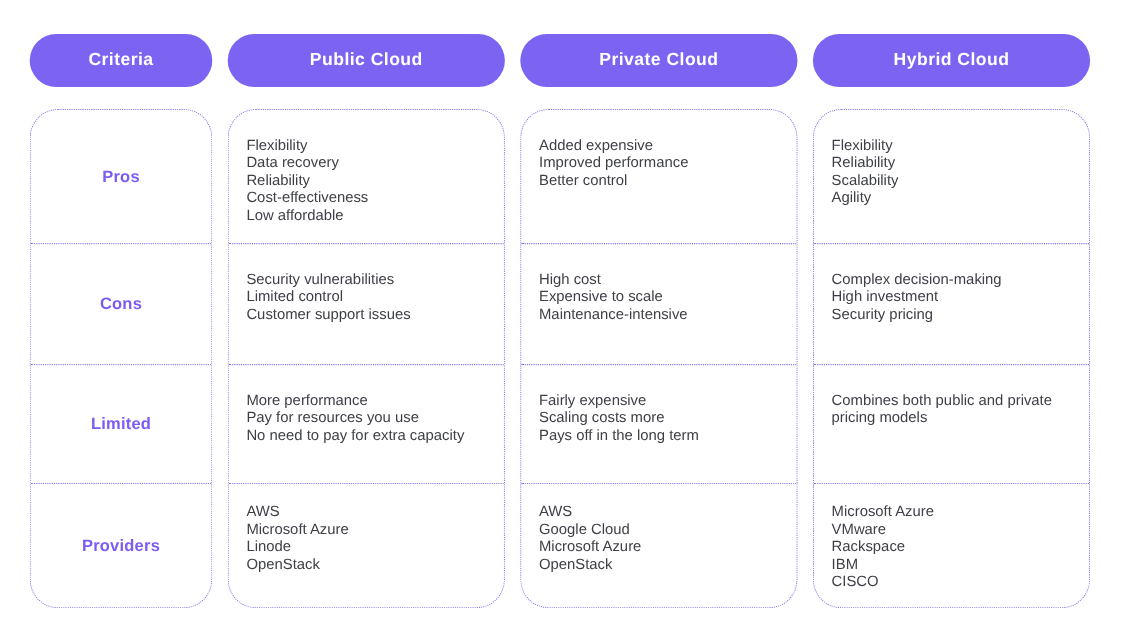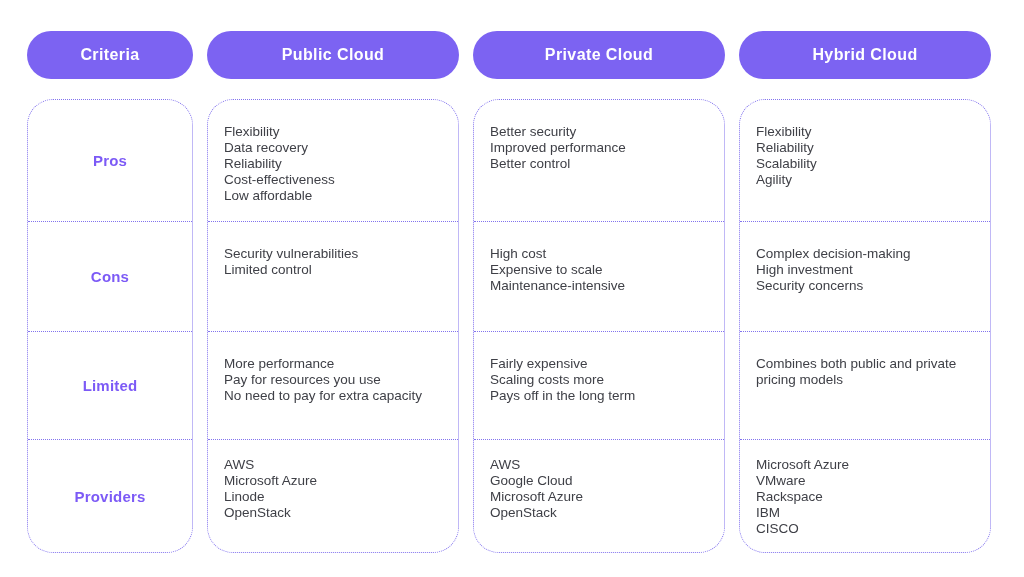--- a/index.html
+++ b/index.html
@@ -78,20 +78,21 @@
       <div class="row row-0 text-cell">
         <div class="cell-line">Flexibility</div>
         <div class="cell-line">Data recovery</div>
         <div class="cell-line">Reliability</div>
         <div class="cell-line">Cost-effectiveness</div>
         <div class="cell-line">Low affordable</div>
       </div>
       <div class="row row-1 text-cell">
         <div class="cell-line">Security vulnerabilities</div>
         <div class="cell-line">Limited control</div>
+        <div class="cell-line">Customer support issues</div>
       </div>
       <div class="row row-2 text-cell">
         <div class="cell-line">More performance</div>
         <div class="cell-line">Pay for resources you use</div>
         <div class="cell-line">No need to pay for extra capacity</div>
       </div>
       <div class="row row-3 text-cell">
         <div class="cell-line">AWS</div>
         <div class="cell-line">Microsoft Azure</div>
         <div class="cell-line">Linode</div>
@@ -99,21 +100,21 @@
       </div>
     </div>
   </div>
 
   <div class="col col-cloud">
     <div class="pill">
       <span>Private Cloud</span>
     </div>
     <div class="box">
       <div class="row row-0 text-cell">
-        <div class="cell-line">Better security</div>
+        <div class="cell-line">Added expensive</div>
         <div class="cell-line">Improved performance</div>
         <div class="cell-line">Better control</div>
       </div>
       <div class="row row-1 text-cell">
         <div class="cell-line">High cost</div>
         <div class="cell-line">Expensive to scale</div>
         <div class="cell-line">Maintenance-intensive</div>
       </div>
       <div class="row row-2 text-cell">
         <div class="cell-line">Fairly expensive</div>
@@ -136,21 +137,21 @@
     <div class="box">
       <div class="row row-0 text-cell">
         <div class="cell-line">Flexibility</div>
         <div class="cell-line">Reliability</div>
         <div class="cell-line">Scalability</div>
         <div class="cell-line">Agility</div>
       </div>
       <div class="row row-1 text-cell">
         <div class="cell-line">Complex decision-making</div>
         <div class="cell-line">High investment</div>
-        <div class="cell-line">Security concerns</div>
+        <div class="cell-line">Security pricing</div>
       </div>
       <div class="row row-2 text-cell">
         <div class="cell-line">Combines both public and private pricing models</div>
       </div>
       <div class="row row-3 text-cell">
         <div class="cell-line">Microsoft Azure</div>
         <div class="cell-line">VMware</div>
         <div class="cell-line">Rackspace</div>
         <div class="cell-line">IBM</div>
         <div class="cell-line">CISCO</div>

